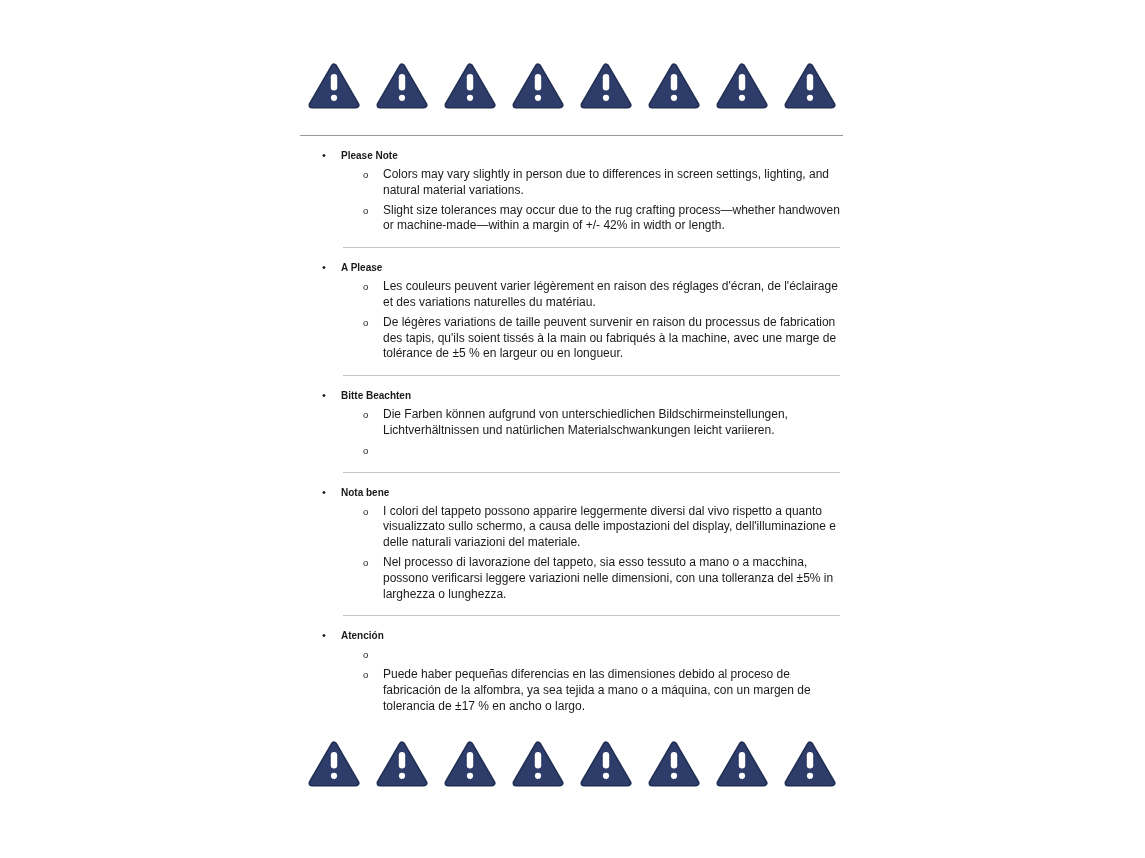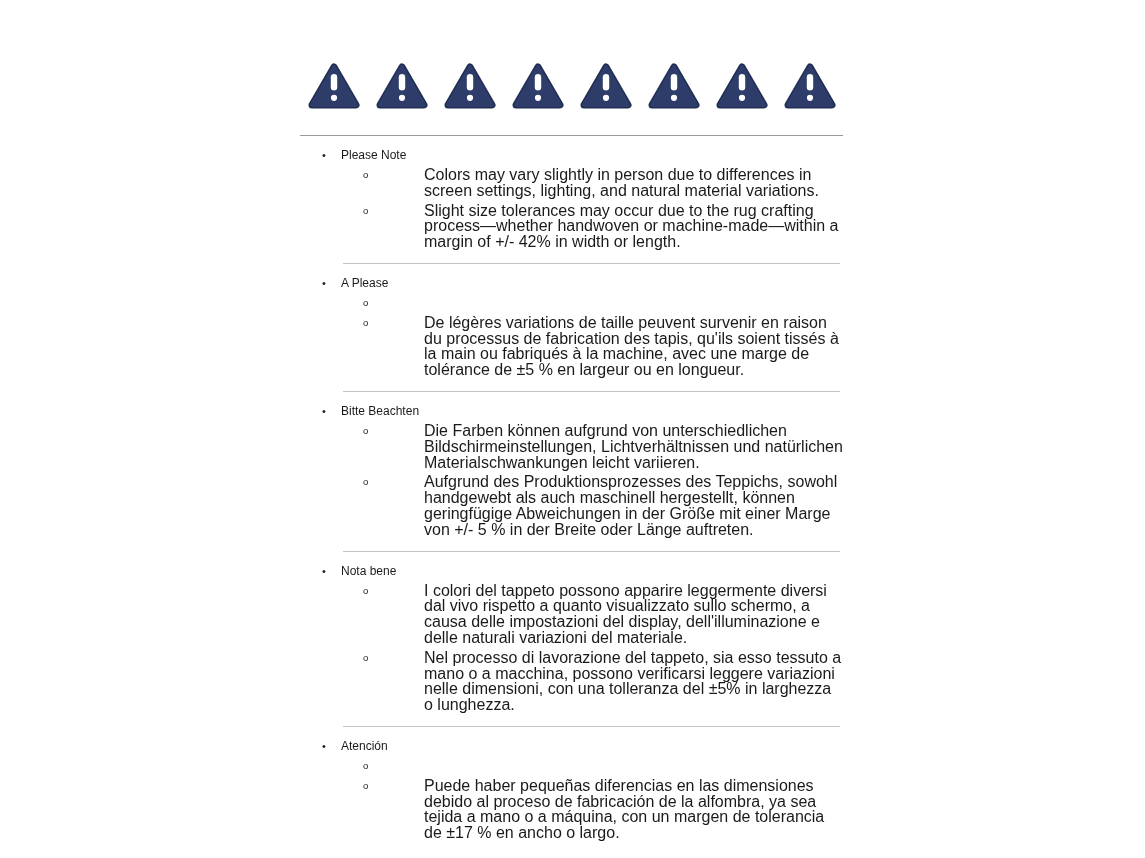--- a/index.html
+++ b/index.html
@@ -43,40 +43,39 @@
     align-items: baseline;
     margin-top: 12px;
   }
   .b1 {
     width: 19px;
     margin-left: 22px;
     font-size: 11px;
     flex: 0 0 auto;
   }
   .heading {
-    font-weight: normal;
-    font-size: 12px;
+    font-weight: bold;
+    font-size: 10px;
     line-height: 15px;
   }
   .item-row {
     display: flex;
     margin-top: 4px;
   }
   .b2 {
     width: 20px;
     margin-left: 63px;
     font-size: 9.5px;
     line-height: 15.8px;
     flex: 0 0 auto;
   }
   .item-text {
     width: 458px;
-    font-size: 16px;
+    font-size: 12px;
     line-height: 15.8px;
-    margin-left: 41px;
   }
 </style>
 </head>
 <body>
 
 <div class="doc">
   <div class="tri-row tri-row-top">
       <svg class="tri" width="52" height="48" viewBox="0 0 52 48">
         <path d="M26 6 L48 44 L4 44 Z" fill="#2e3c6a" stroke="#202e54" stroke-width="7" stroke-linejoin="round"></path>
         <path d="M26 6 L48 44 L4 44 Z" fill="#2e3c6a" stroke="#2e3c6a" stroke-width="4" stroke-linejoin="round"></path>
@@ -148,20 +147,21 @@
   </section>
 
   <section class="note-section">
     <div class="heading-row">
       <span class="b1">•</span>
       <span class="heading">A Please</span>
     </div>
     <div class="items">
   <div class="item-row">
     <span class="b2">o</span>
+    <p class="item-text">Les couleurs peuvent varier légèrement en raison des réglages d'écran, de l'éclairage et des variations naturelles du matériau.</p>
   </div>
 
   <div class="item-row">
     <span class="b2">o</span>
     <p class="item-text">De légères variations de taille peuvent survenir en raison du processus de fabrication des tapis, qu'ils soient tissés à la main ou fabriqués à la machine, avec une marge de tolérance de ±5 % en largeur ou en longueur.</p>
   </div>
 </div>
     <hr class="hr-indent">
   </section>
 
@@ -171,21 +171,20 @@
       <span class="heading">Bitte Beachten</span>
     </div>
     <div class="items">
   <div class="item-row">
     <span class="b2">o</span>
     <p class="item-text">Die Farben können aufgrund von unterschiedlichen Bildschirmeinstellungen, Lichtverhältnissen und natürlichen Materialschwankungen leicht variieren.</p>
   </div>
 
   <div class="item-row">
     <span class="b2">o</span>
-    <p class="item-text">Aufgrund des Produktionsprozesses des Teppichs, sowohl handgewebt als auch maschinell hergestellt, können geringfügige Abweichungen in der Größe mit einer Marge von +/- 5 % in der Breite oder Länge auftreten.</p>
   </div>
 </div>
     <hr class="hr-indent">
   </section>
 
   <section class="note-section">
     <div class="heading-row">
       <span class="b1">•</span>
       <span class="heading">Nota bene</span>
     </div>

